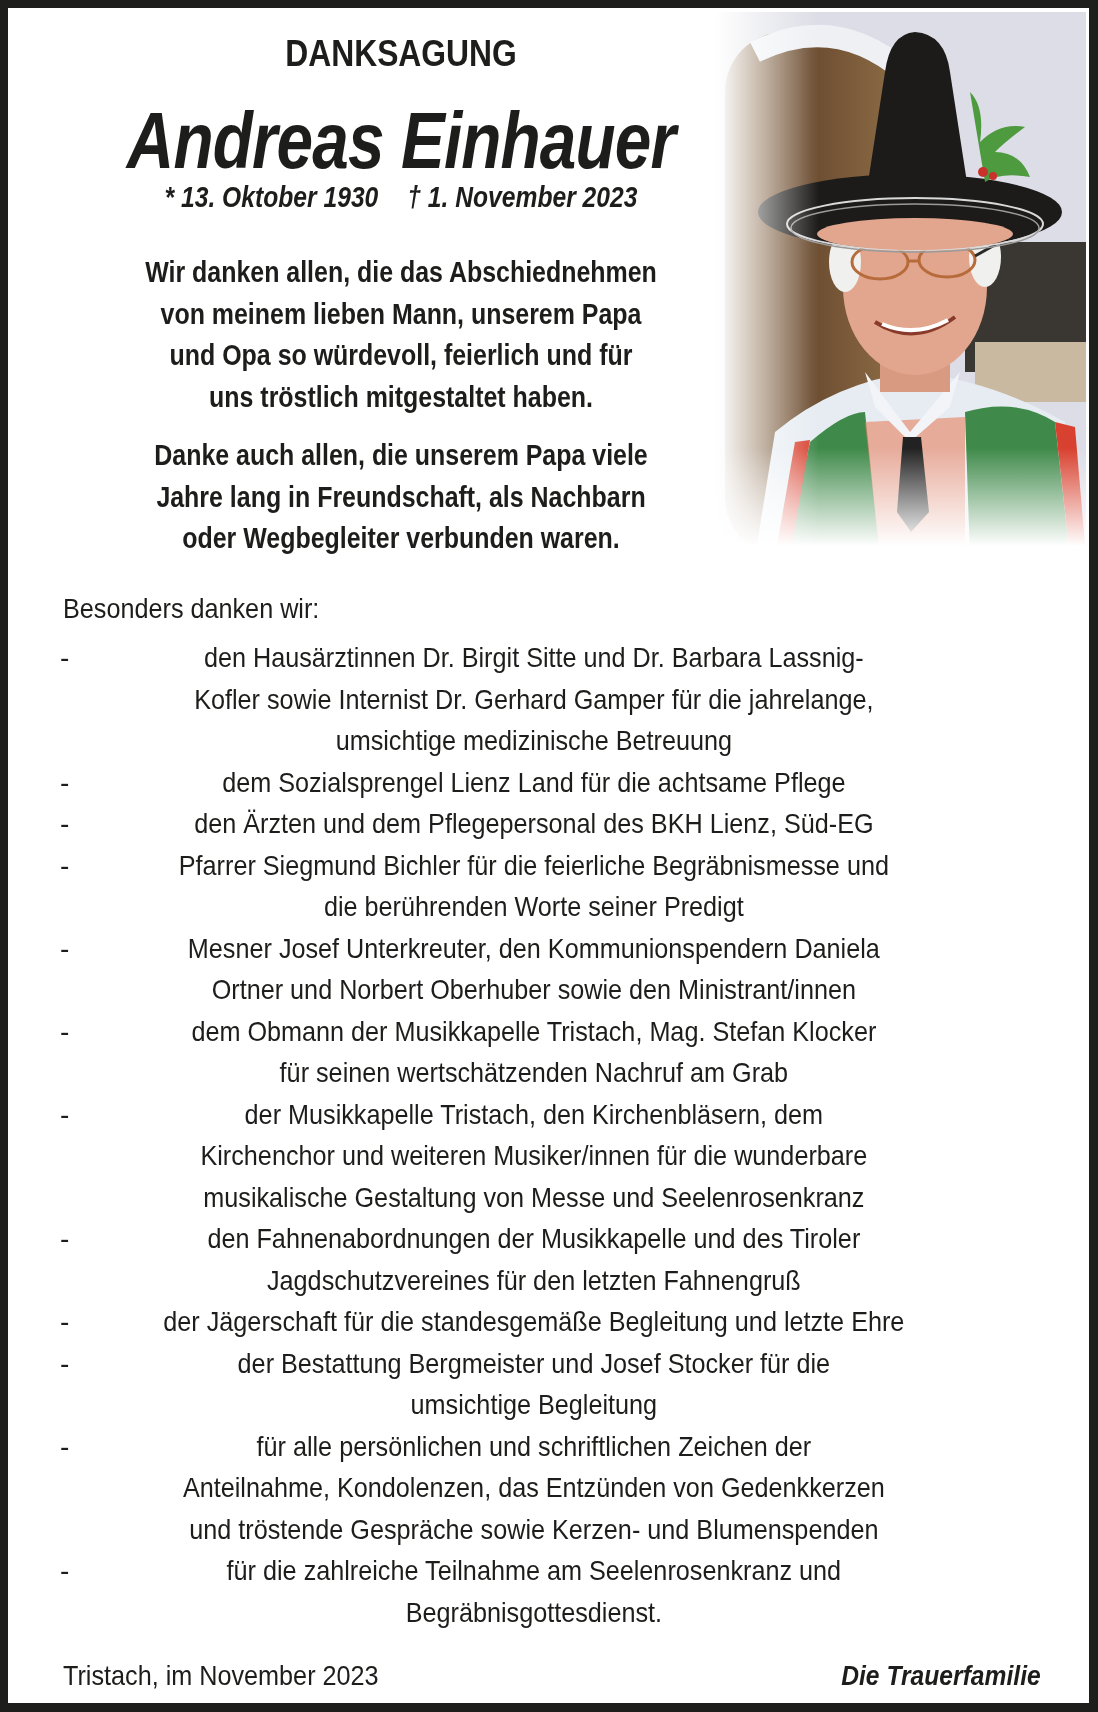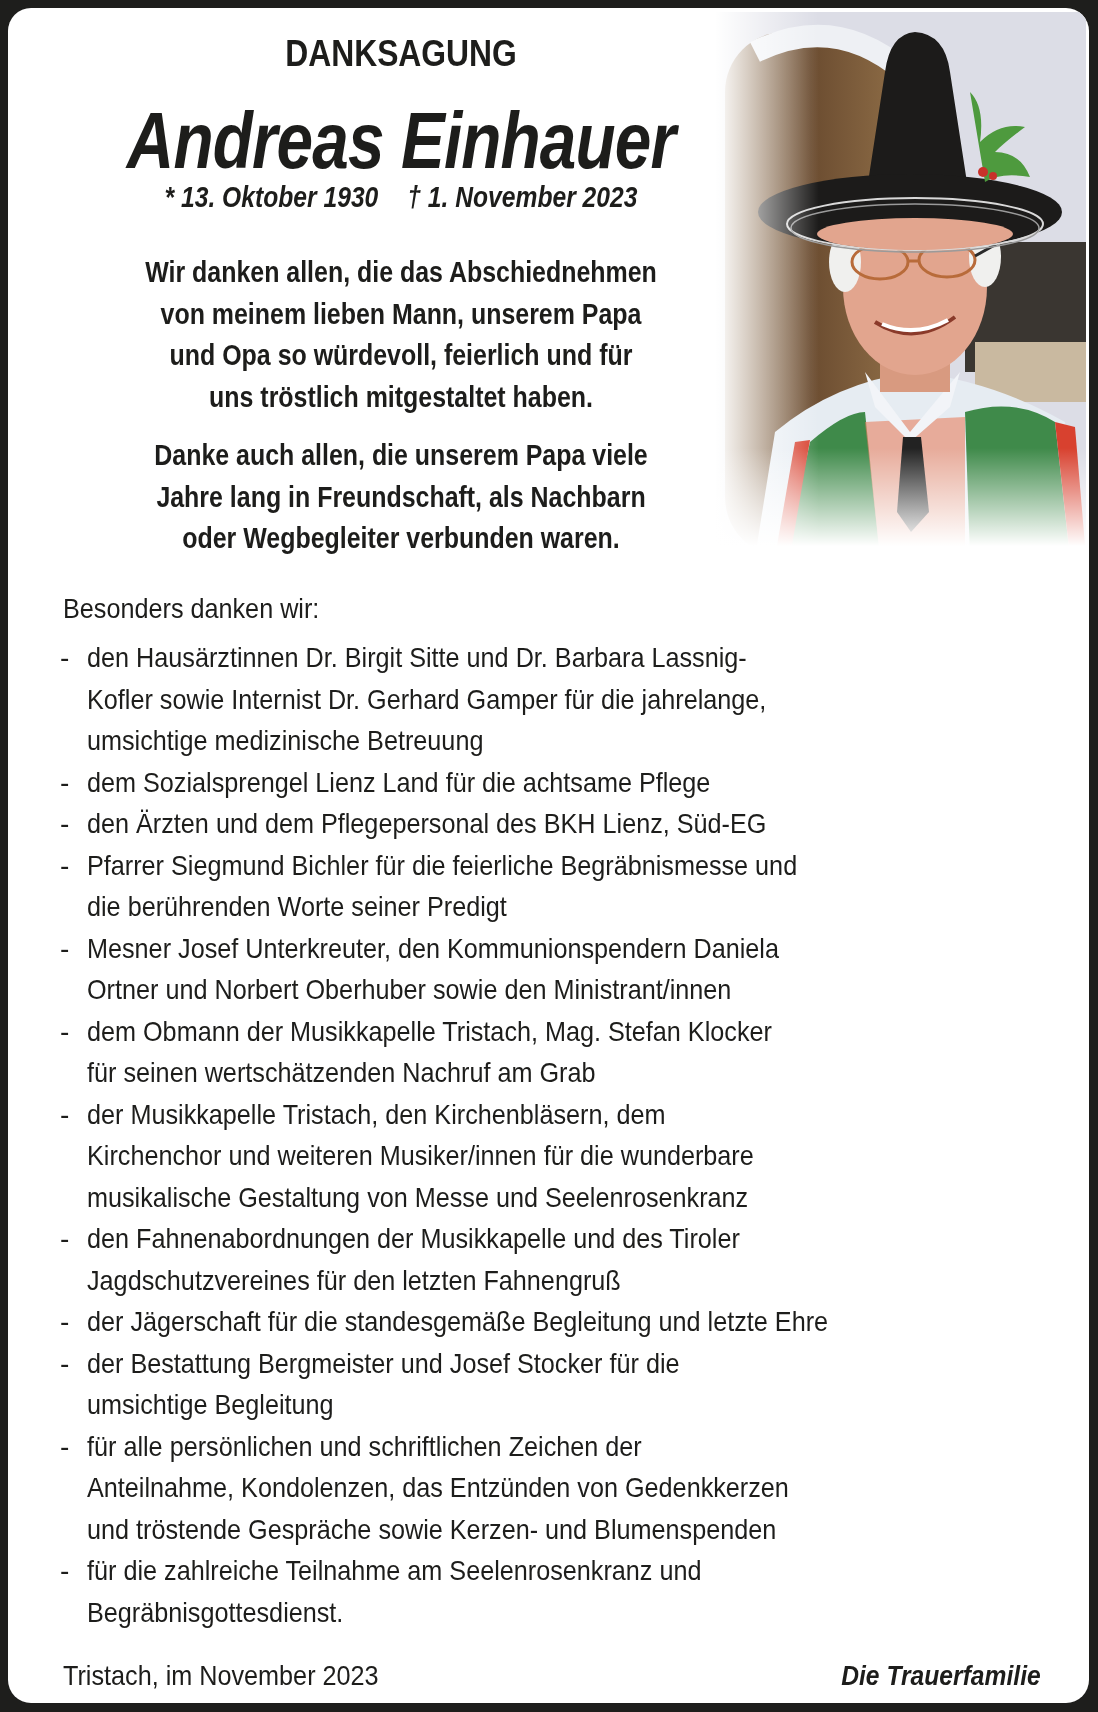--- a/index.html
+++ b/index.html
@@ -1,37 +1,37 @@
 <!DOCTYPE html>
 <html><head>
 <meta charset="utf-8">
 <style>
   html, body { margin:0; padding:0; }
   body { width:1098px; height:1712px; background:#1e1e1c; position:relative; overflow:hidden; }
-  .card { position:absolute; left:8px; top:8px; width:1081px; height:1695px; background:#ffffff; overflow:hidden;border-radius:23px; }
+  .card { position:absolute; left:8px; top:8px; width:1081px; height:1695px; background:#ffffff; overflow:hidden; }
   .txt { color:#1d1d1b; font-family:"Liberation Sans", sans-serif; white-space:nowrap; position:absolute; }
   .center { text-align:center; }
 
   .photo { position:absolute; left:707px; top:4px; width:371px; height:545px; }
 
   #heading { left:0; width:786px; top:26px; font-size:37px; font-weight:bold; line-height:40px; transform:scaleX(0.86); transform-origin:393px 0; }
   #name { left:0; width:786px; top:88px; font-size:80px; font-weight:bold; font-style:italic; line-height:90px; transform:scaleX(0.82); transform-origin:393px 0; letter-spacing:-1px; }
   #dates { left:0; width:786px; top:172px; font-size:29px; font-weight:bold; font-style:italic; line-height:34px; transform:scaleX(0.85); transform-origin:393px 0; }
   #dates .sep { display:inline-block; width:34px; }
 
   .intro { left:0; width:786px; font-size:29px; font-weight:bold; line-height:41.5px; transform:scaleX(0.86); transform-origin:393px 0; }
   #intro1 { top:244px; }
   #intro2 { top:427px; }
 
   #besonders { left:55px; top:580px; font-size:28px; line-height:41.5px; transform:scaleX(0.9); transform-origin:0 0; }
 
   .list { position:absolute; left:52px; top:629px; width:1020px; }
   .li { position:relative; }
   .li .dash { position:absolute; left:0; top:0; font-family:"Liberation Sans", sans-serif; font-size:28px; line-height:41.5px; color:#1d1d1b; }
-  .li .body { margin-left:27px; }
+  .li .body { margin-left:27px;text-align:center; }
   .li .line { display:block; font-family:"Liberation Sans", sans-serif; font-size:28px; line-height:41.5px; color:#1d1d1b; white-space:nowrap; transform:scaleX(0.9); transform-origin:0 0; }
 
   #place { left:55px; top:1647px; font-size:28px; line-height:41px; transform:scaleX(0.9); transform-origin:0 0; }
   #family { right:48px; top:1647px; font-size:28px; font-style:italic; font-weight:bold; line-height:41px; transform:scaleX(0.88); transform-origin:100% 0; }
 </style>
 </head>
 <body>
 
 <div class="card">
 

